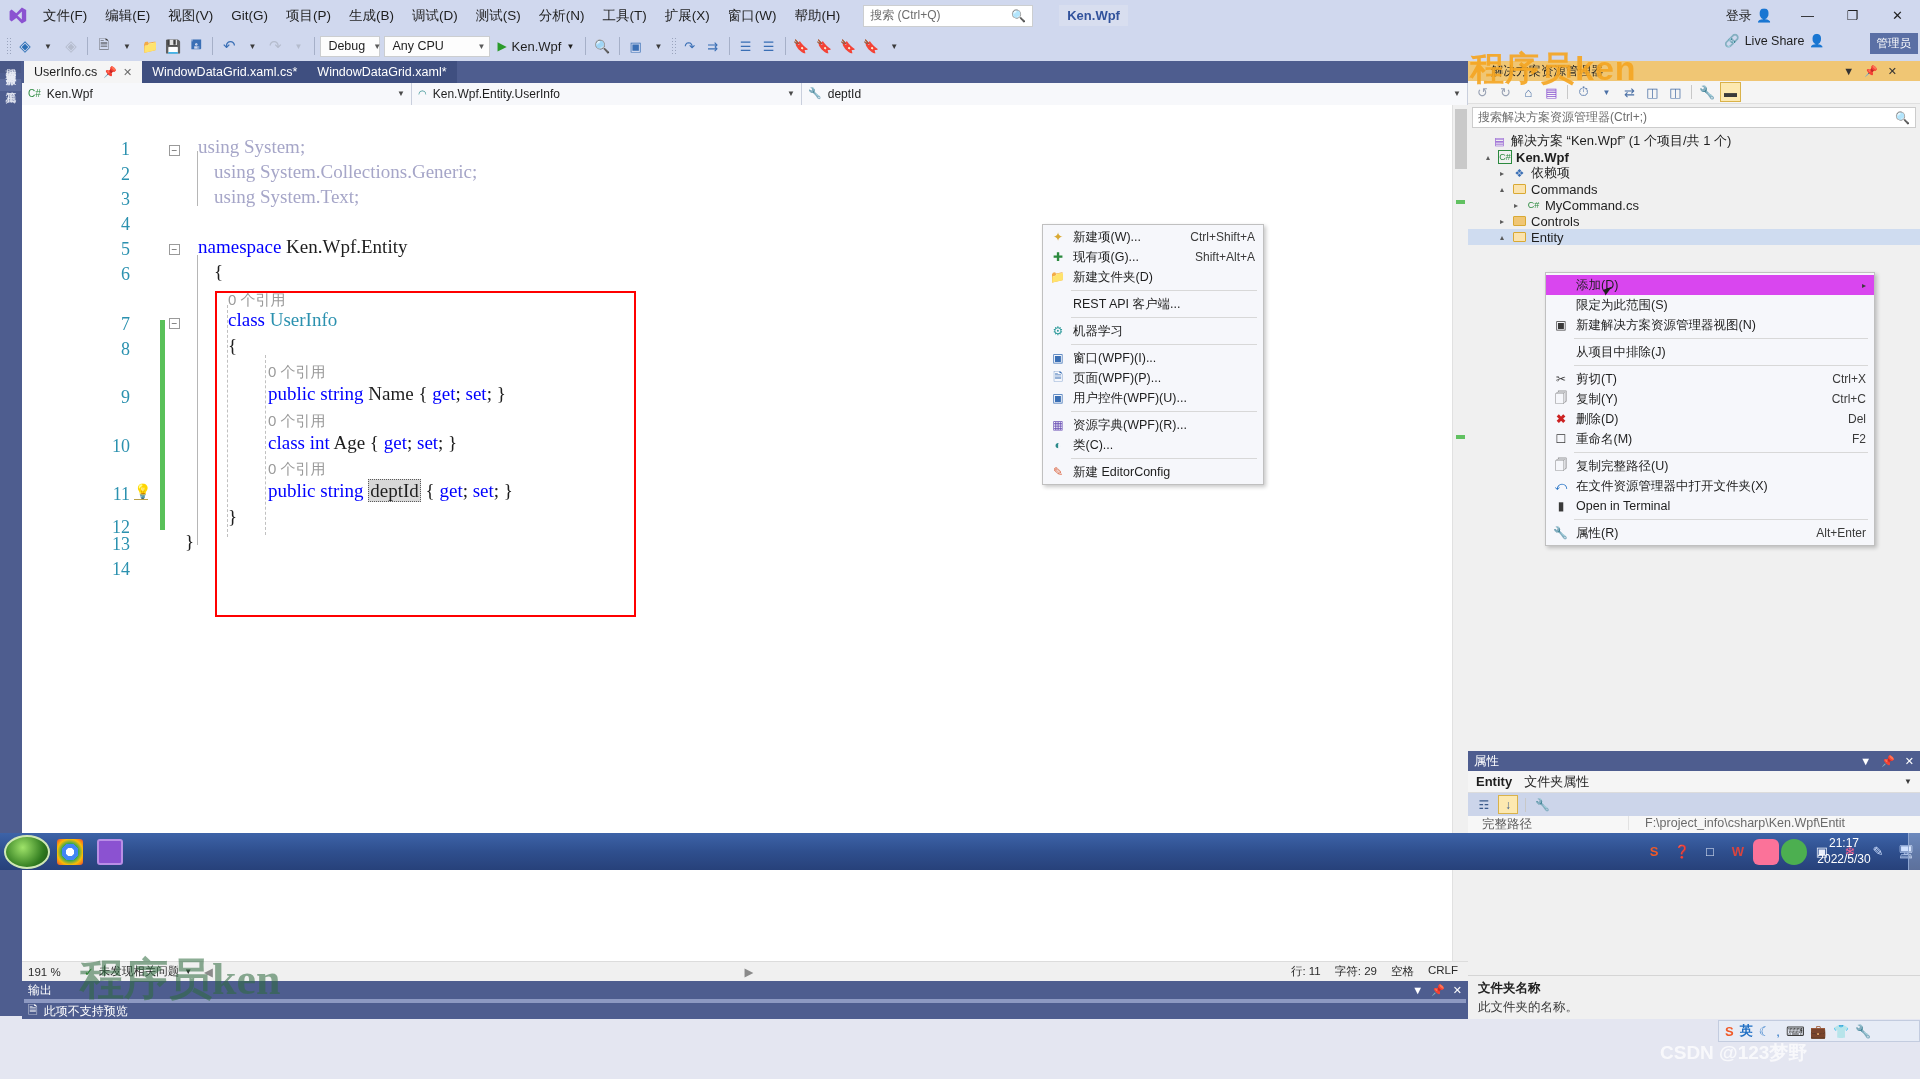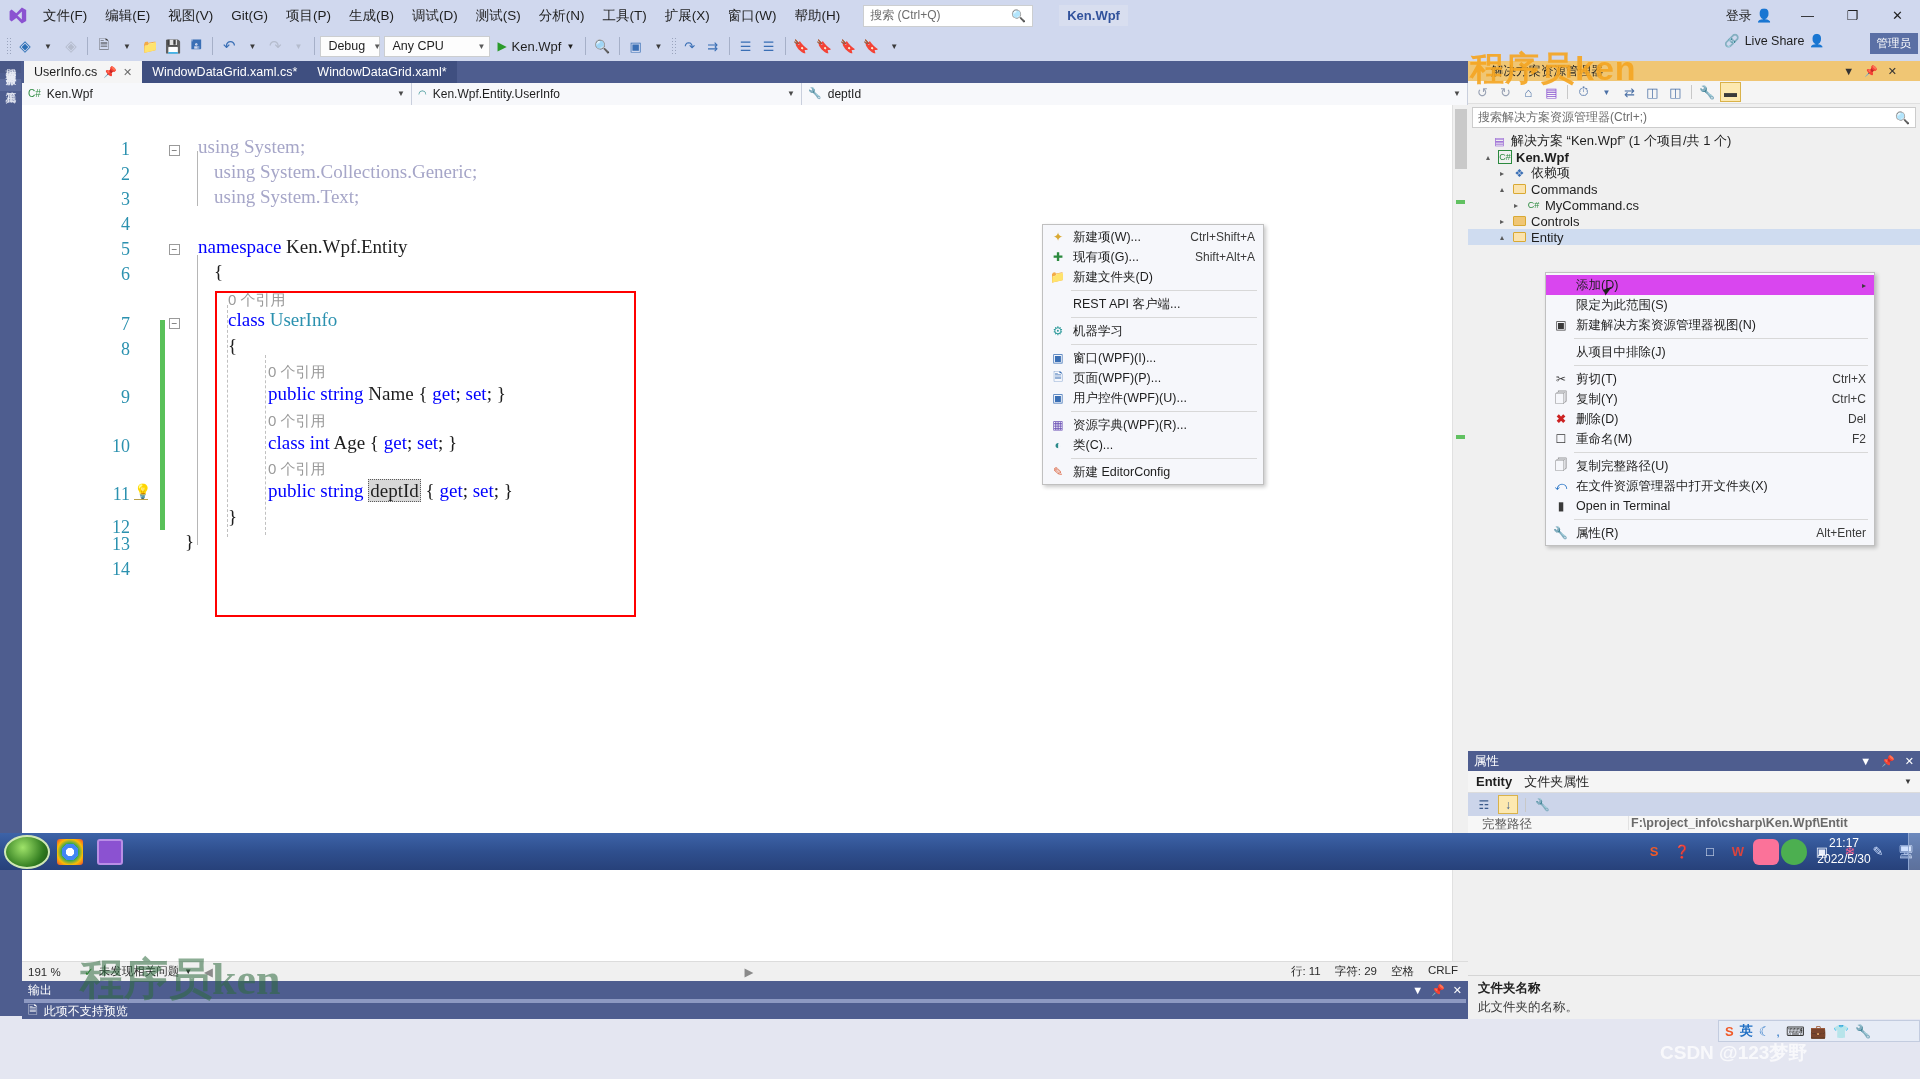--- a/index.html
+++ b/index.html
@@ -176,22 +176,22 @@
   .proptitle .r{ margin-left:auto; display:flex; gap:10px; font-size:11px; }
   .propheader{ height:22px; display:flex; align-items:center; padding:0 8px; background:#f5f5f5; font-size:13px; border-bottom:1px solid #dcdcdc;}
   .propheader b{ font-weight:700; }
   .propheader .dn{ margin-left:auto; font-size:8px; color:#3a3a3a; }
   .proptoolbar{ height:23px; background:#ccd5ea; display:flex; align-items:center; gap:4px; padding:0 6px; }
   .ptool{ width:20px; height:19px; display:flex; align-items:center; justify-content:center; font-size:12px; color:#3a5a8a; }
   .ptool.on{ background:#fde9b0; border:1px solid #d9b24a; }
   .prow{ height:18px; display:flex; align-items:flex-start; font-size:12.5px; color:#5a5a5a; }
   .prow:nth-child(odd){ background:#f7f7f7; }
   .prow .k{ width:160px; padding-left:14px; }
-  .prow .v{ flex:1; padding-left:2px; border-left:1px solid #e2e2e2; color:#6a6a6a;
-     overflow:hidden; white-space:nowrap;font-weight:bold; }
+  .prow .v{ flex:1; padding-left:16px; border-left:1px solid #e2e2e2; color:#6a6a6a;
+     overflow:hidden; white-space:nowrap; }
   .propdesc{ position:absolute; left:0; bottom:0; width:452px; height:44px; padding:4px 10px;
      border-top:1px solid #d5d5d5; background:#f0f0f0; }
   .propdesc .t{ font-size:12.5px; font-weight:700; color:#1e1e1e; }
   .propdesc .d{ font-size:12.5px; color:#3a3a3a; margin-top:2px; }
 
   
   .ctxmenu{
     position:absolute; background:#f6f7fb; border:1px solid #c0c0c0;
     box-shadow:2px 2px 4px rgba(0,0,0,.22); font-size:12.5px; padding:2px 0;
   }

